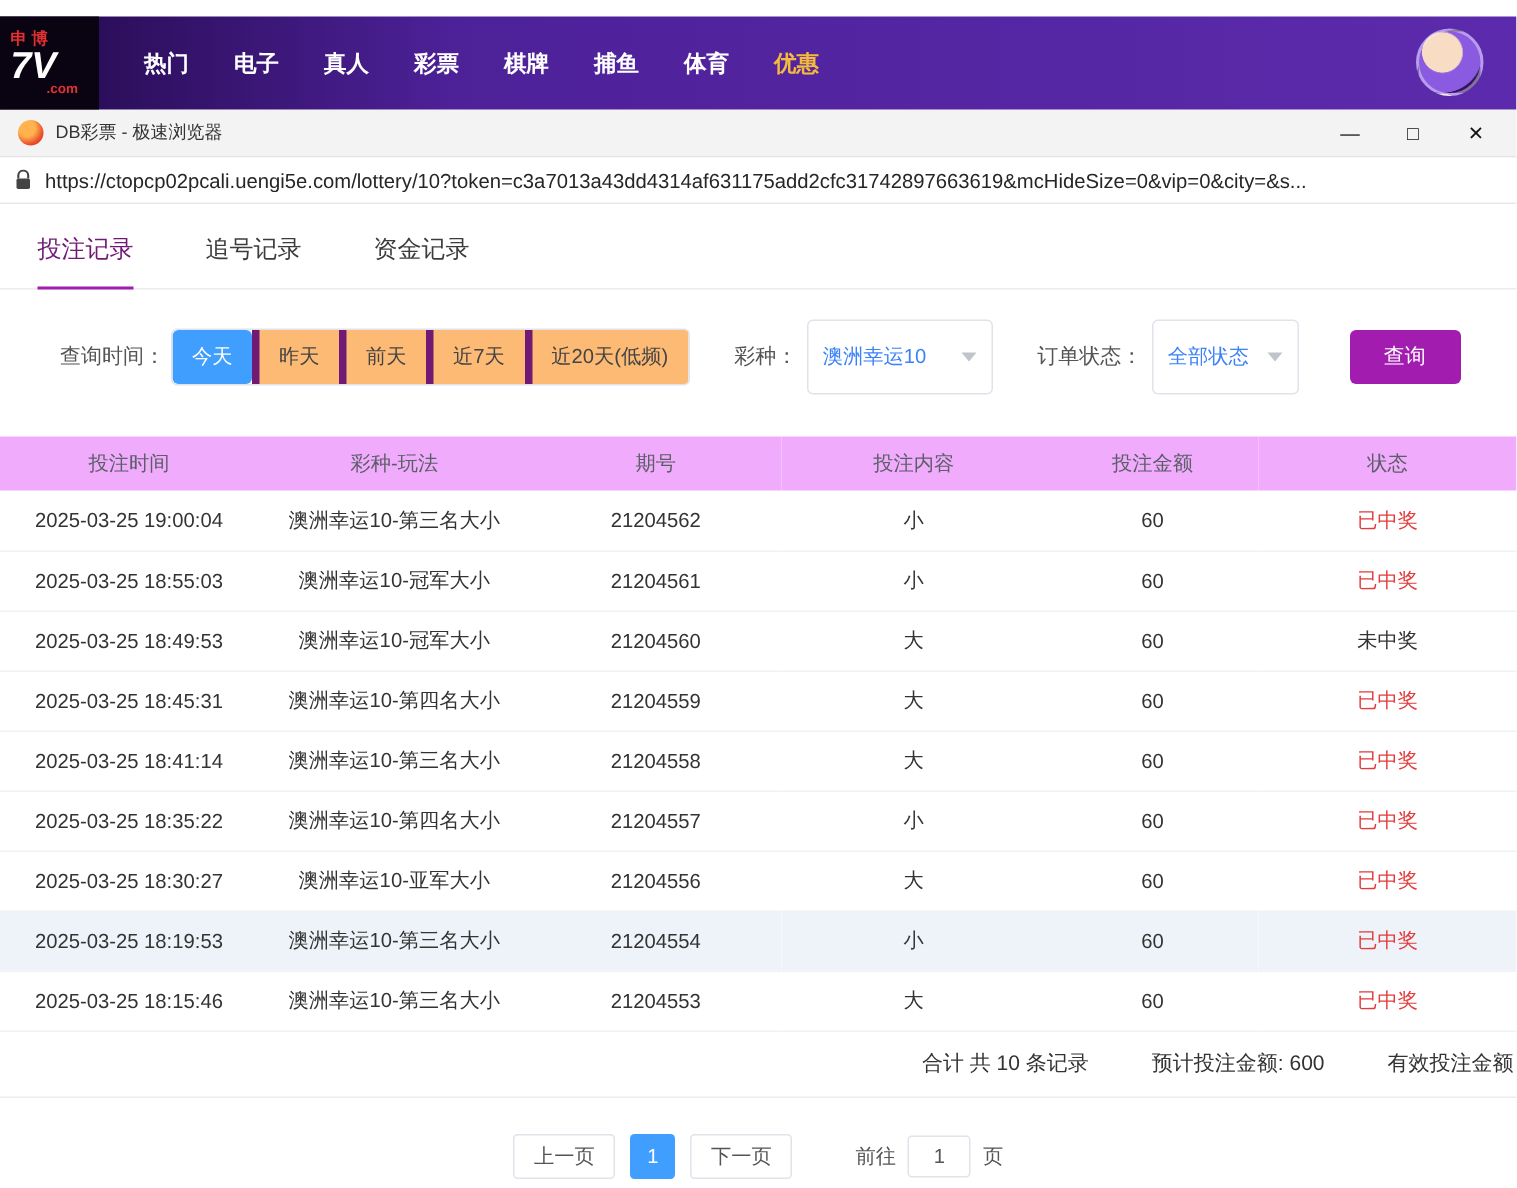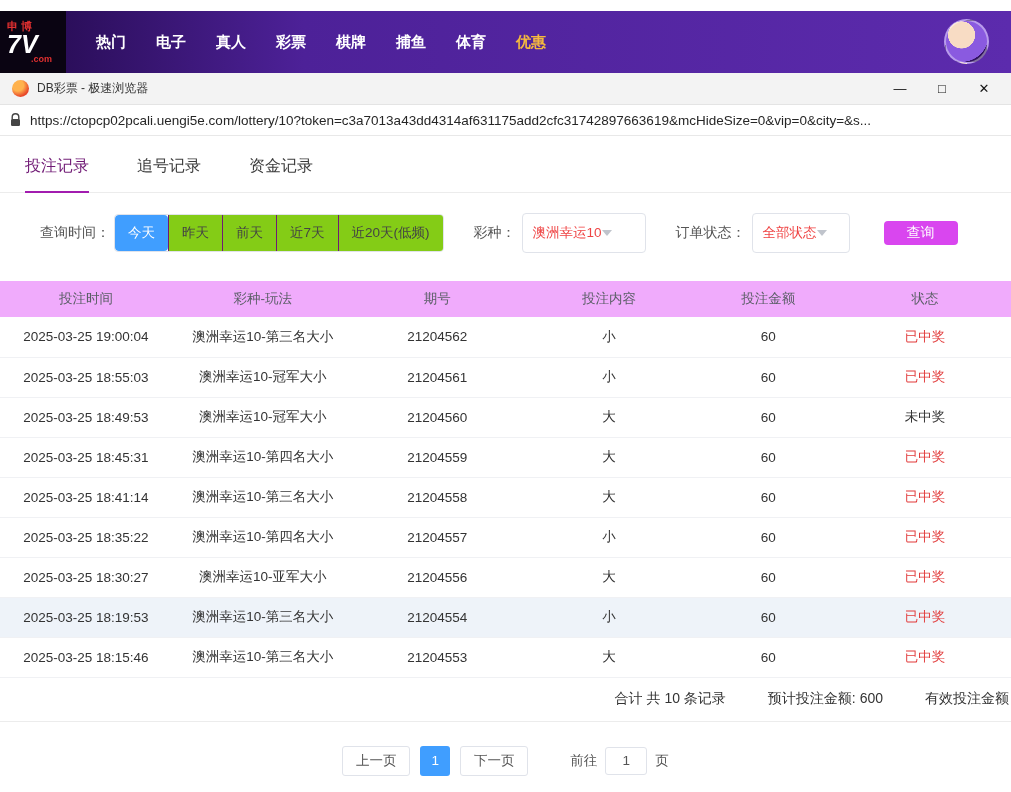--- a/index.html
+++ b/index.html
@@ -40,32 +40,32 @@
   
   .tabs { display: flex; gap: 48px; padding: 20px 0 0 25px; border-bottom: 1px solid #ececec; }
   .tab { font-size: 16px; color: #3c3c3c; padding-bottom: 14px; cursor: pointer; margin-bottom: -1px; }
   .tab.active { color: #701a75; border-bottom: 2px solid #a21caf; }
 
   
   .filters { display: flex; align-items: center; padding: 20px 0 0 40px; }
   .f-label { font-size: 14px; color: #555; white-space: nowrap; }
   .btn-group { display: flex; border: 1px solid #e0e3ea; border-radius: 4px; overflow: hidden;
                margin: 0 30px 0 4px; }
-  .bg-btn { padding: 9px 13px; font-size: 13.5px; color: #444; background: #84cc16; border: none;
-            border-left: 1px solid #701a75; cursor: pointer; white-space: nowrap;
+  .bg-btn { padding: 9px 13px; font-size: 13.5px; color: #444; background: #fdba74; border: none;
+            border-left: 5px solid #701a75; cursor: pointer; white-space: nowrap;
             font-family: inherit; }
   .bg-btn:first-child { border-left: none; }
   .bg-btn.active { background: #409eff; color: #fff; border-radius: 4px; }
-  .select { display: flex; align-items: center; width: 124px; height: 40px;
+  .select { display: flex; align-items: center; justify-content: space-between; width: 124px; height: 50px;
             border: 1px solid #e0e3ea; border-radius: 4px; padding: 0 10px; margin: 0 30px 0 6px;
-            font-size: 13.5px; color: #ef4444; cursor: pointer; background: #fff; }
+            font-size: 13.5px; color: #3b82f6; cursor: pointer; background: #fff; }
   .select.small { width: 98px; }
   .chevron { width: 0; height: 0; border-left: 5px solid transparent; border-right: 5px solid transparent;
              border-top: 6px solid #c0c4cc; }
-  .query-btn { width: 74px; height: 24px; background: #d946ef; color: #fff; border: none; border-radius: 4px;
+  .query-btn { width: 74px; height: 36px; background: #a21caf; color: #fff; border: none; border-radius: 4px;
                font-size: 14px; cursor: pointer; margin-left: 4px; font-family: inherit; }
 
   
   table { width: 100%; border-collapse: collapse; margin-top: 28px; table-layout: fixed; }
   thead th { background: #f0abfc; font-size: 13.5px; color: #5a5e66; font-weight: normal;
              height: 36px; text-align: center; }
   tbody td { height: 40px; font-size: 13.5px; color: #333; text-align: center;
              border-bottom: 1px solid #f0f1f4; overflow: hidden; white-space: nowrap; }
   tbody tr.hl { background: #eef3f9; }
   tbody td.won { color: #e23d3d; }

